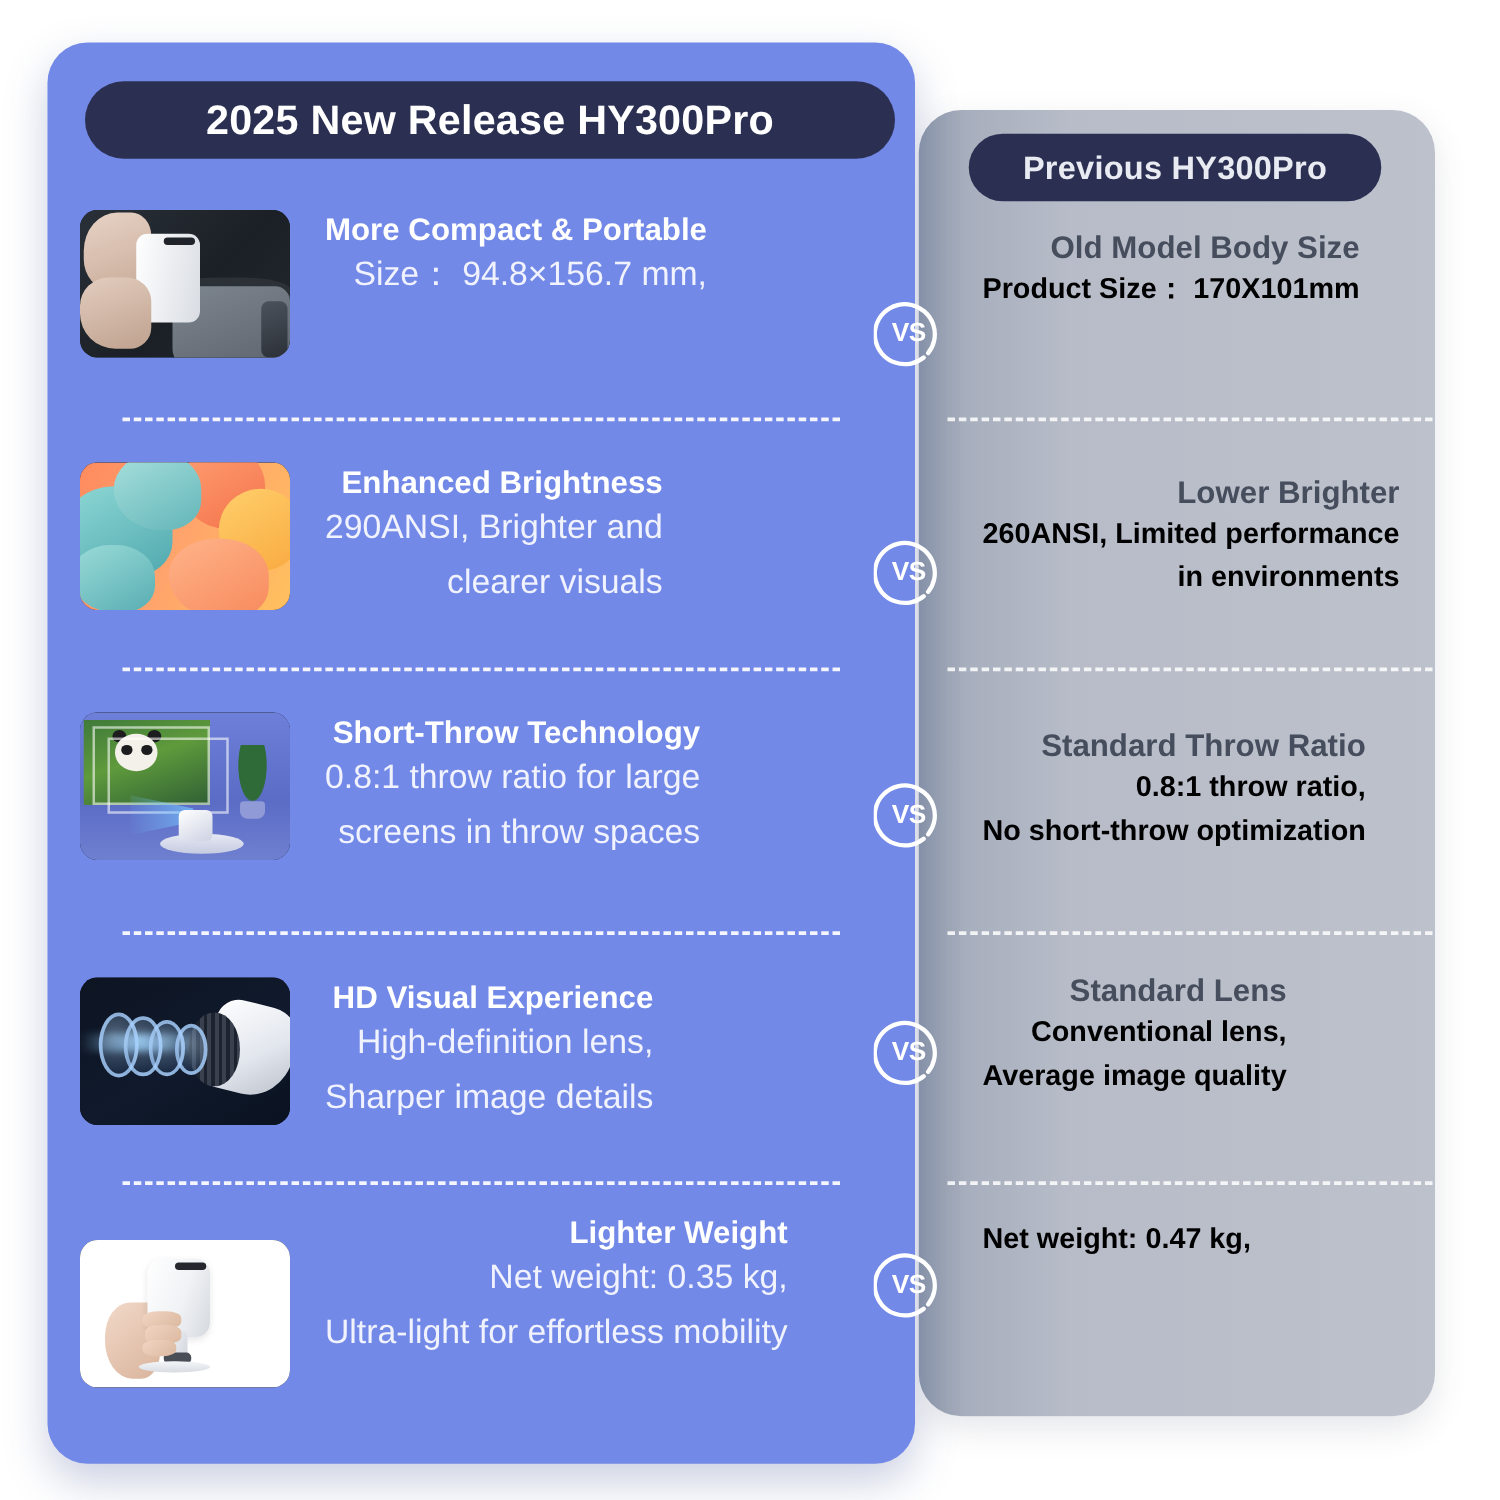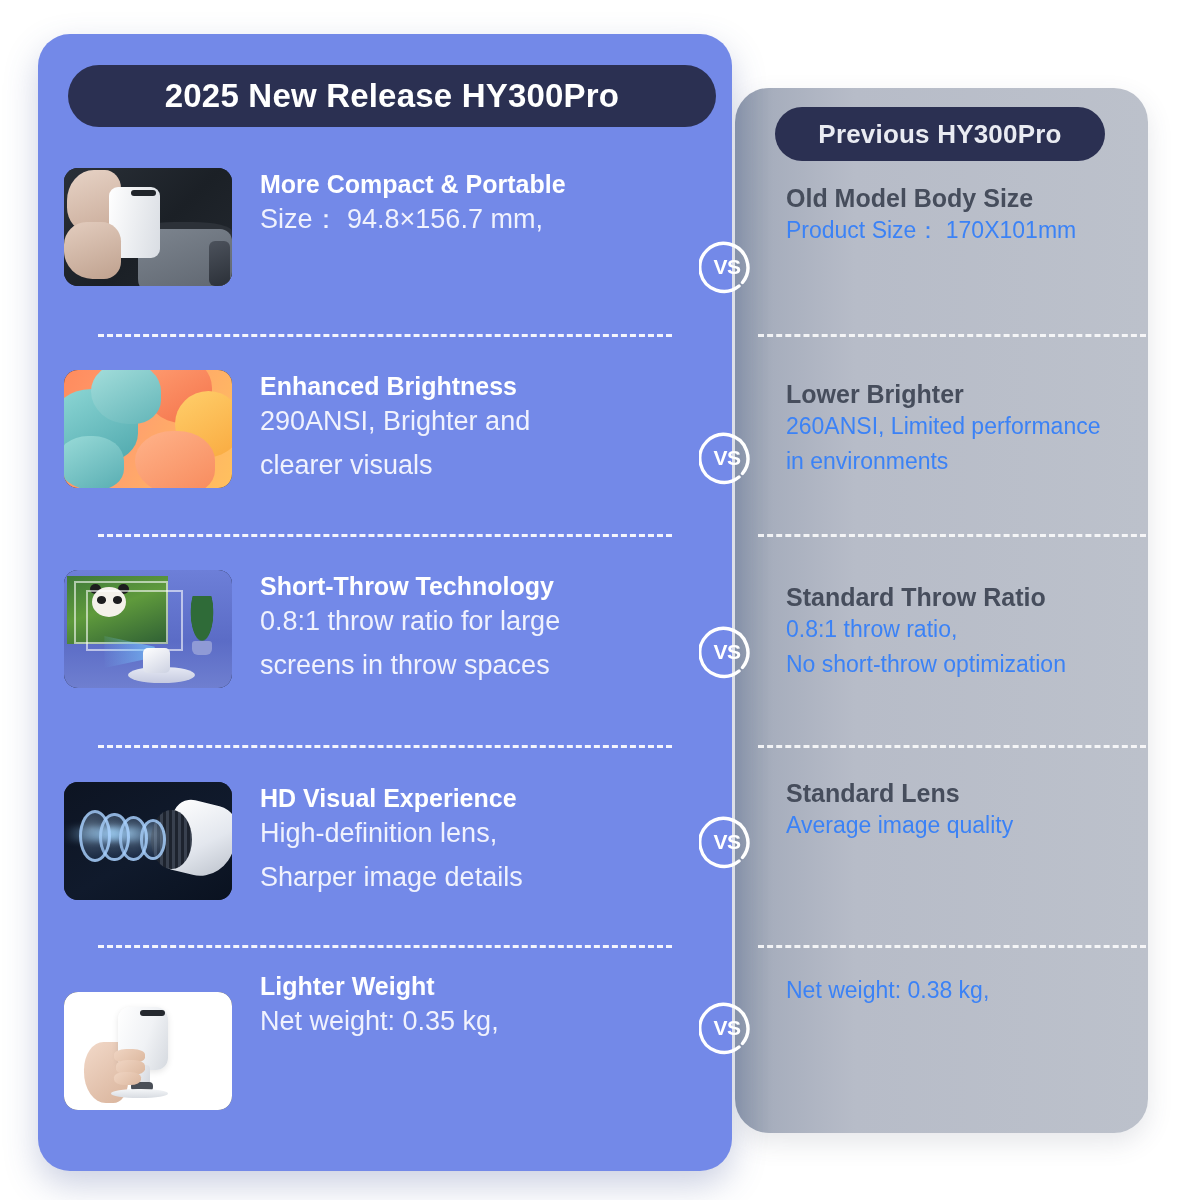--- a/index.html
+++ b/index.html
@@ -10,20 +10,21 @@
     background: #ffffff;
     font-family: "Liberation Sans", sans-serif;
     overflow: hidden;
   }
 
   .stage {
     position: relative;
     width: 1200px;
     height: 1200px;
     background: #ffffff;
+    text-align: right;
   }
 
   
   .panel-old {
     position: absolute;
     left: 735px;
     top: 88px;
     width: 413px;
     height: 1045px;
     border-radius: 34px;
@@ -122,24 +123,24 @@
   }
 
   .h-old {
     color: #464d5c;
     font-size: 25px;
     font-weight: bold;
     line-height: 1.2;
     white-space: nowrap;
   }
   .p-old {
-    color: #3b82f6;
+    color: #000000;
     font-size: 23px;
     line-height: 1.52;
-    font-weight: 400;
+    font-weight: 700;
     white-space: nowrap;
   }
 
   
   .divider {
     position: absolute;
     height: 0;
     border-top: 3px dashed #ffffff;
     opacity: 0.92;
   }
@@ -474,20 +475,21 @@
     <div class="txt-new">
       <div class="h-new">HD Visual Experience</div>
       <div class="p-new">High-definition lens,</div>
       <div class="p-new">Sharper image details</div>
     </div>
   </div>
 
   <div class="row-old" style="top:778px">
     <div>
       <div class="h-old">Standard Lens</div>
+      <div class="p-old">Conventional lens,</div>
       <div class="p-old">Average image quality</div>
     </div>
   </div>
 
   <div class="vs" style="left:699px; top:814px">
     <svg viewBox="0 0 56 56" aria-hidden="true">
       <path d="M43.5 43.5 A24 24 0 1 0 40 47" fill="none" stroke="#ffffff" stroke-width="3.4" stroke-linecap="round"></path>
     </svg>
     <div class="vs-text">VS</div>
   </div>
@@ -505,26 +507,27 @@
         <div class="hh-joint"></div>
         <div class="hh-base"></div>
         <div class="hh-fing f1"></div>
         <div class="hh-fing f2"></div>
         <div class="hh-fing f3"></div>
       </div>
     </div>
     <div class="txt-new">
       <div class="h-new">Lighter Weight</div>
       <div class="p-new">Net weight: 0.35 kg,</div>
+      <div class="p-new">Ultra-light for effortless mobility</div>
     </div>
   </div>
 
   <div class="row-old" style="top:973px">
     <div>
-      <div class="p-old">Net weight: 0.38 kg,</div>
+      <div class="p-old">Net weight: 0.47 kg,</div>
     </div>
   </div>
 
   <div class="vs" style="left:699px; top:1000px">
     <svg viewBox="0 0 56 56" aria-hidden="true">
       <path d="M43.5 43.5 A24 24 0 1 0 40 47" fill="none" stroke="#ffffff" stroke-width="3.4" stroke-linecap="round"></path>
     </svg>
     <div class="vs-text">VS</div>
   </div>
 

